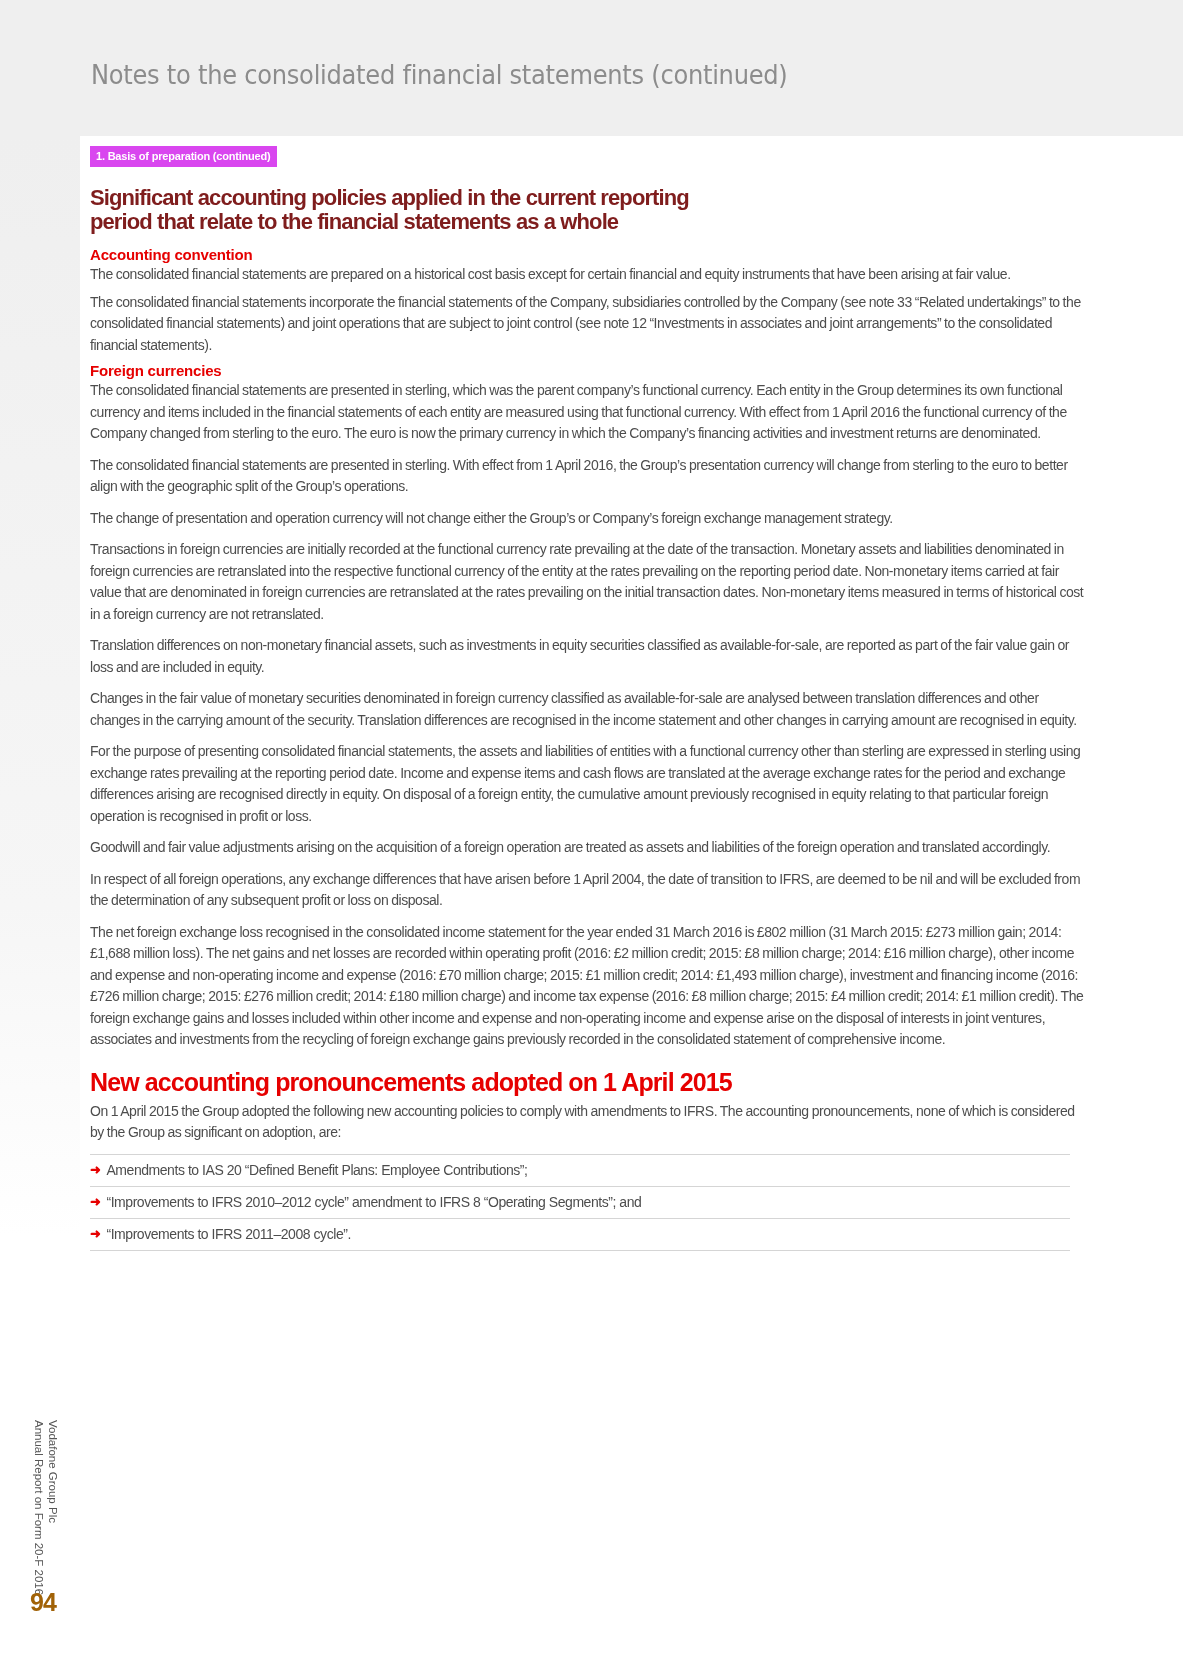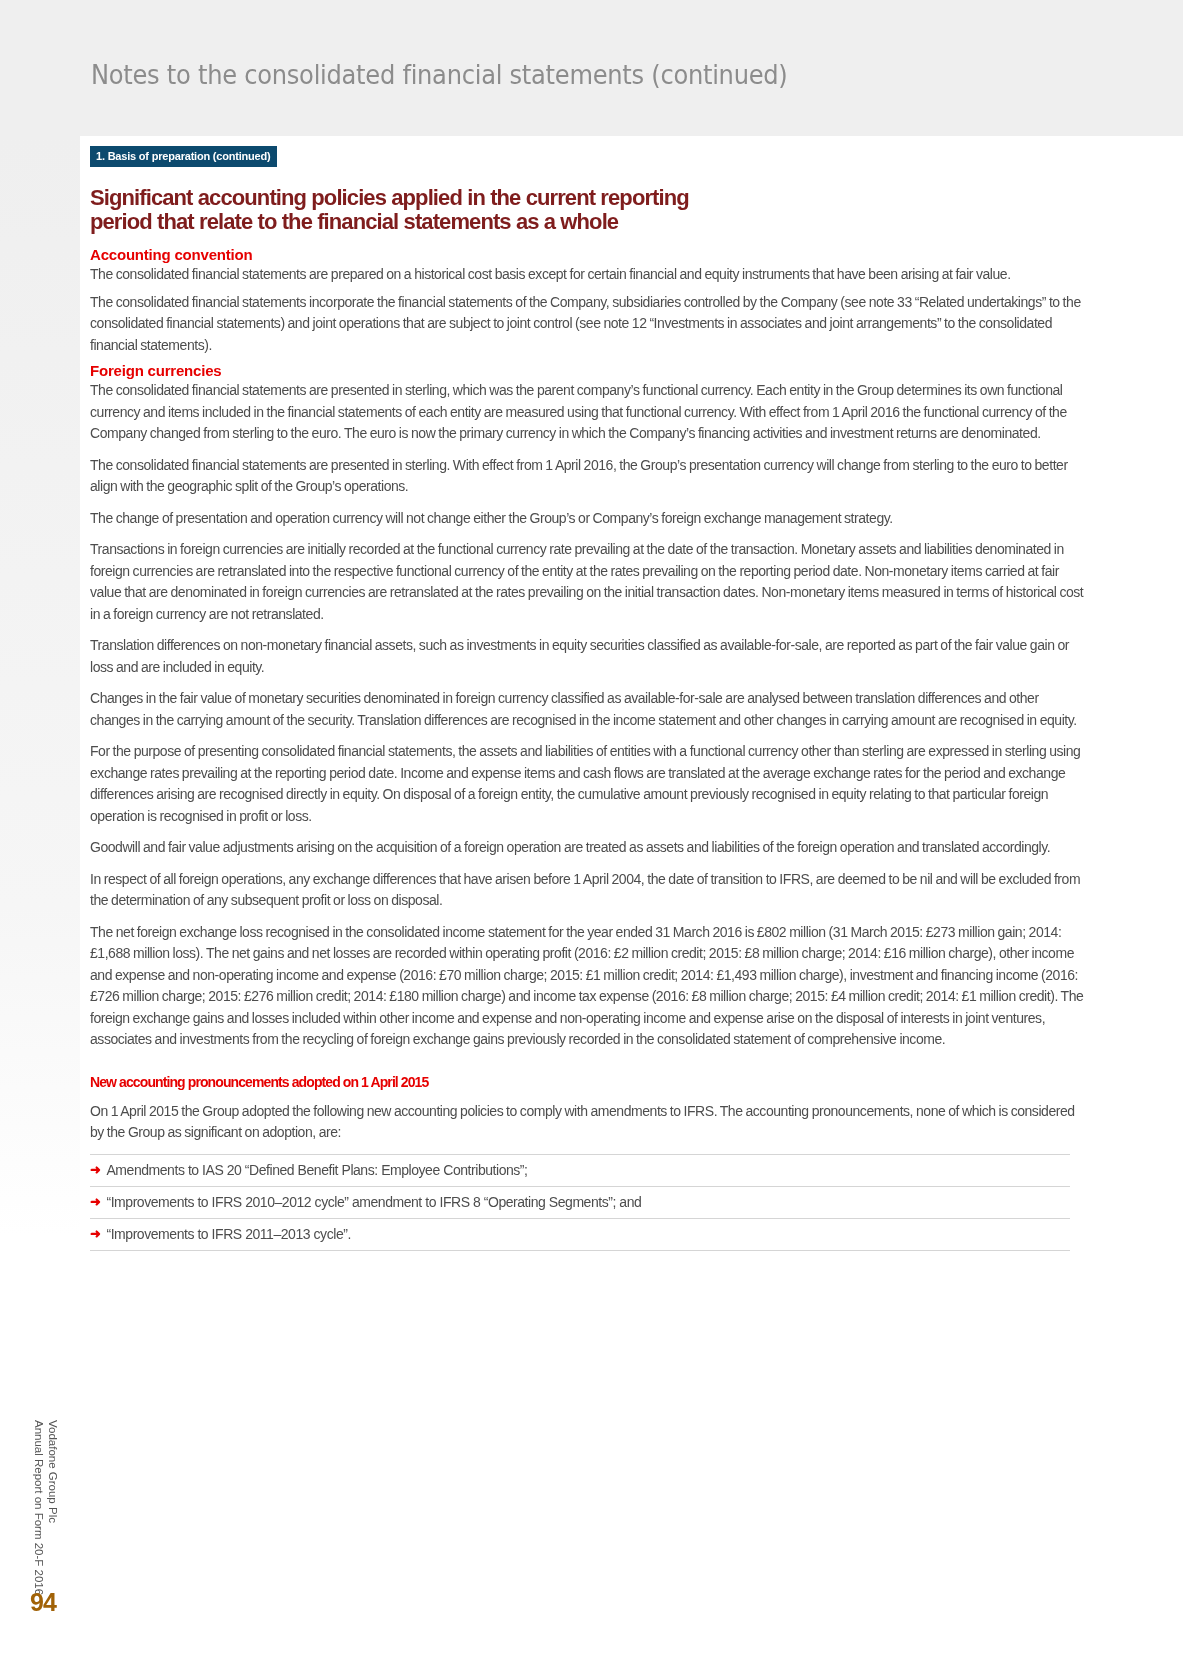--- a/index.html
+++ b/index.html
@@ -45,21 +45,21 @@
   .content {
     position: absolute;
     left: 80px;
     top: 136px;
     width: 1103px;
   }
   .section-tag {
     position: absolute;
     left: 10px;
     top: 10px;
-    background: #0c4a6e;
+    background: #d946ef;
     color: #ffffff;
     font-size: 11px;
     font-weight: bold;
     padding: 4px 6px 5px 6px;
     letter-spacing: -0.2px;
   }
   .main-heading {
     position: absolute;
     left: 10px;
     top: 50px;
@@ -90,21 +90,21 @@
     font-size: 14px;
     line-height: 21.5px;
     color: #4d4d4d;
     letter-spacing: -0.45px;
     word-spacing: -0.5px;
   }
   .block { margin-bottom: 6px; }
   .block p.para:last-child { margin-bottom: 6px; }
   .h2-red {
     color: #e60000;
-    font-size: 14px;
+    font-size: 25px;
     font-weight: bold;
     letter-spacing: -0.9px;
     margin: 18px 0 6px 0;
     line-height: 26px;
   }
   .bullet-list {
     list-style: none;
     margin: 0;
     padding: 0;
     width: 980px;
@@ -202,21 +202,21 @@
         <li>
           <span class="arrow">➜</span>
           <span>Amendments to IAS 20 “Defined Benefit Plans: Employee Contributions”;</span>
         </li>
         <li>
           <span class="arrow">➜</span>
           <span>“Improvements to IFRS 2010–2012 cycle” amendment to IFRS 8 “Operating Segments”; and</span>
         </li>
         <li>
           <span class="arrow">➜</span>
-          <span>“Improvements to IFRS 2011–2013 cycle”.</span>
+          <span>“Improvements to IFRS 2011–2008 cycle”.</span>
         </li>
       </ul>
     </div>
 
   </div>
 </div>
 
 <div class="side-footer">
   <div class="side-text">
     <span>Vodafone Group Plc</span><br>

